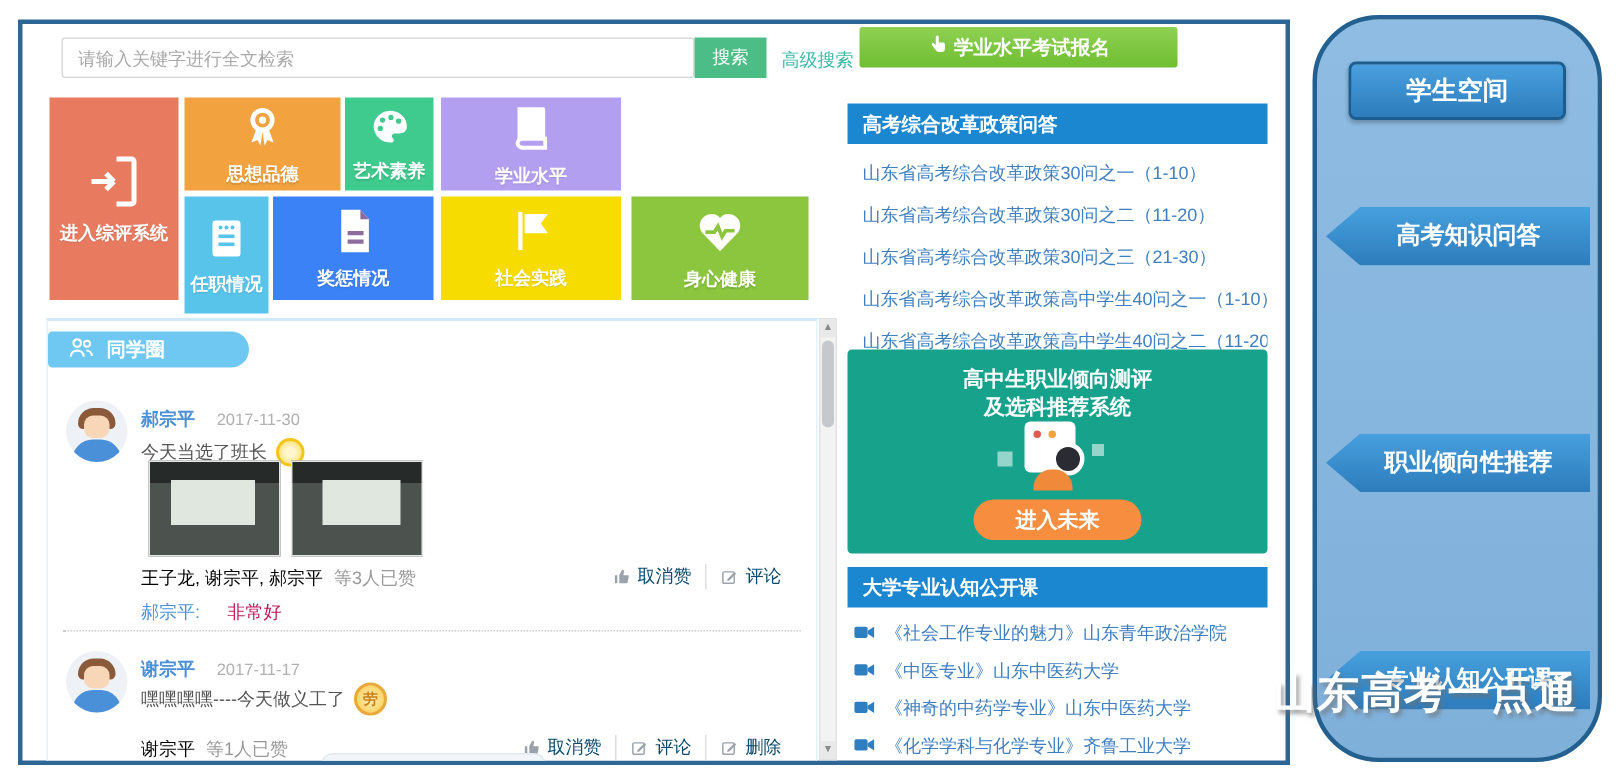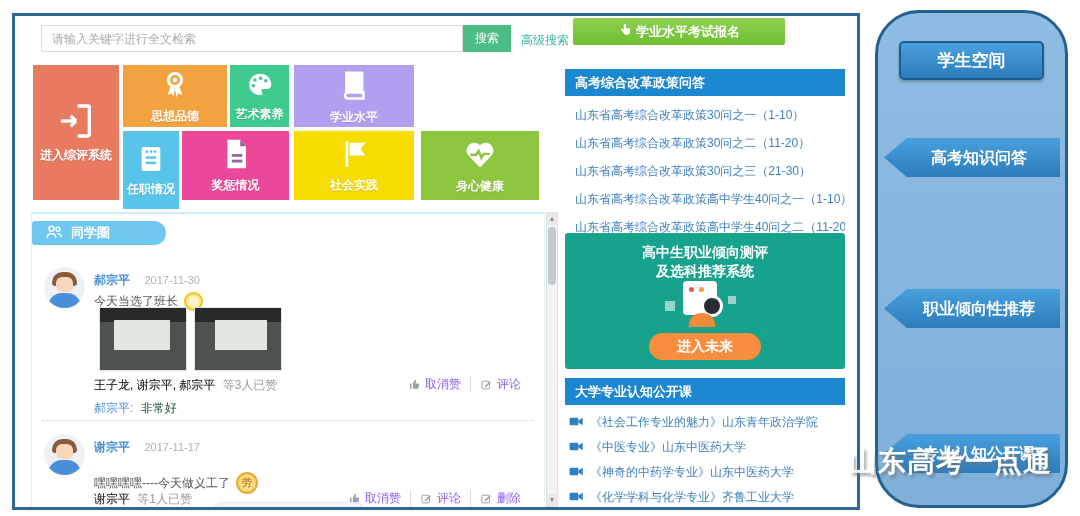--- a/index.html
+++ b/index.html
@@ -29,21 +29,21 @@
   .tile { position:absolute; color:#fff; cursor:pointer; display:flex; flex-direction:column;
     align-items:center; justify-content:center; gap:6px; }
   .tile .t-label { font-size:12px; font-weight:bold; text-shadow:0 1px 1px rgba(0,0,0,.12); }
   .tile svg { display:block; }
   .t-enter   { left:18px;  top:49px; width:86px;  height:135px; background:#e87a5f; }
   .t-sxpd    { left:108px; top:49px; width:104px; height:62px;  background:#f2a23e; }
   .t-yssy    { left:215px; top:49px; width:59px;  height:62px;  background:#3fca8e; }
   .t-xysp    { left:279px; top:49px; width:120px; height:62px;  background:#b39ff0; }
   .t-csbg    { left:406px; top:49px; width:118px; height:62px;  background:#1fb3c4; }
   .t-rzqk    { left:108px; top:115px; width:56px; height:78px;  background:#58c4ea; }
-  .t-jcqk    { left:167px; top:115px; width:107px;height:69px;  background:#ec4899; }
+  .t-jcqk    { left:167px; top:115px; width:107px;height:69px;  background:#3b82f6; }
   .t-shsj    { left:279px; top:115px; width:120px;height:69px;  background:#f6dc00; }
   .t-sxjk    { left:406px; top:115px; width:118px;height:69px;  background:#8cc63f; }
 
   
   .feed { position:absolute; left:16px; top:196px; width:514px; height:299px;
     background:#fff; border:1px solid #e3f1fb; border-top:2px solid #cfeafa; }
   .feed-pill { position:absolute; left:0; top:7px; width:134px; height:24px; background:#6fc8f2;
     border-radius:4px 16px 16px 4px; color:#fff; font-size:13px; font-weight:bold;
     display:flex; align-items:center; gap:7px; padding-left:12px; }
   .post-name { color:#4a90d9; font-size:12px; font-weight:bold; }
@@ -61,26 +61,26 @@
     border:2px solid #f3c519; display:inline-flex; align-items:center; justify-content:center; }
   .coin2 { width:22px; height:22px; background:radial-gradient(#ffe9a8 20%,#f7c843);
     border:2px solid #e8a93a; color:#c9821e; font-size:10px; font-weight:bold; }
   .photo { position:absolute; width:88px; height:64px; background:#4c524e; border:1px solid #e4e4e4; overflow:hidden; }
   .photo .ceil { position:absolute; left:0; top:0; width:100%; height:14px; background:#262a28; }
   .photo .screen { position:absolute; left:14px; top:12px; width:56px; height:30px; background:#dfe7df; }
   .photo .wall { position:absolute; left:0; top:14px; width:100%; height:34px; background:#5d6f6a; z-index:-1; }
   .likes-row { position:absolute; left:62px; right:14px; font-size:12px; }
   .like-names { color:#000000; }
   .like-suffix { color:#999; margin-left:4px; }
-  .post-actions { position:absolute; right:0; top:-1px; display:flex; align-items:center; color:#8b5cf6; font-size:12px; }
+  .post-actions { position:absolute; right:0; top:-1px; display:flex; align-items:center; color:#0c4a6e; font-size:12px; }
   .act { display:flex; align-items:center; gap:4px; cursor:pointer; padding:0 9px; }
   .act + .act { border-left:1px solid #ddd; }
   .comment-row { position:absolute; left:62px; font-size:12px; }
   .comment-name { color:#4a90d9; }
-  .comment-text { color:#14532d; margin-left:4px; }
+  .comment-text { color:#be185d; margin-left:15px; }
   .dotted { position:absolute; left:10px; right:10px; border-top:1px dotted #ccc; }
   .load-more { position:absolute; left:182px; top:288px; width:150px; height:26px;
     background:#f2f6fa; border:1px solid #e0e8f0; border-bottom:none; border-radius:8px 8px 0 0;
     color:#8a98a6; font-size:12px; text-align:center; line-height:24px; cursor:pointer; }
 
   
   .scrollbar { position:absolute; left:531px; top:196px; width:12px; height:295px;
     background:#f3f3f3; border:1px solid #e2e2e2; }
   .sb-arrow { position:absolute; left:0; width:10px; height:12px; color:#8a8a8a; font-size:7px;
     text-align:center; line-height:12px; background:#e9e9e9; }
@@ -326,21 +326,21 @@
       <div>
         <div class="avatar" style="left:12px; top:220px;">
           <div class="av-body"></div>
             <div class="av-hair"></div>
             <div class="av-face"></div>
         </div>
         <div style="position:absolute; left:62px; top:223px;">
           <span class="post-name">谢宗平</span>
           <span class="post-date">2017-11-17</span>
         </div>
-        <div class="post-text" style="position:absolute; left:62px; top:258px;">
+        <div class="post-text" style="position:absolute; left:62px; top:241px;">
           <span>嘿嘿嘿嘿----今天做义工了</span>
           <span class="coin coin2">劳</span>
         </div>
         <div class="likes-row" style="top:277px;">
           <span class="like-names">谢宗平</span>
           <span class="like-suffix">等1人已赞</span>
           <span class="post-actions">
             <span class="act">
               <svg width="13" height="13" viewBox="0 0 24 24">
                   <path d="M6.5 10v10h-3V10h3zm2.5 10h8.3a2 2 0 0 0 2-1.6l1.3-6A2 2 0 0 0 18.6 10H14l.7-4.1A1.6 1.6 0 0 0 11.8 4.5L8.9 10z" fill="#9aa3ab"></path>

